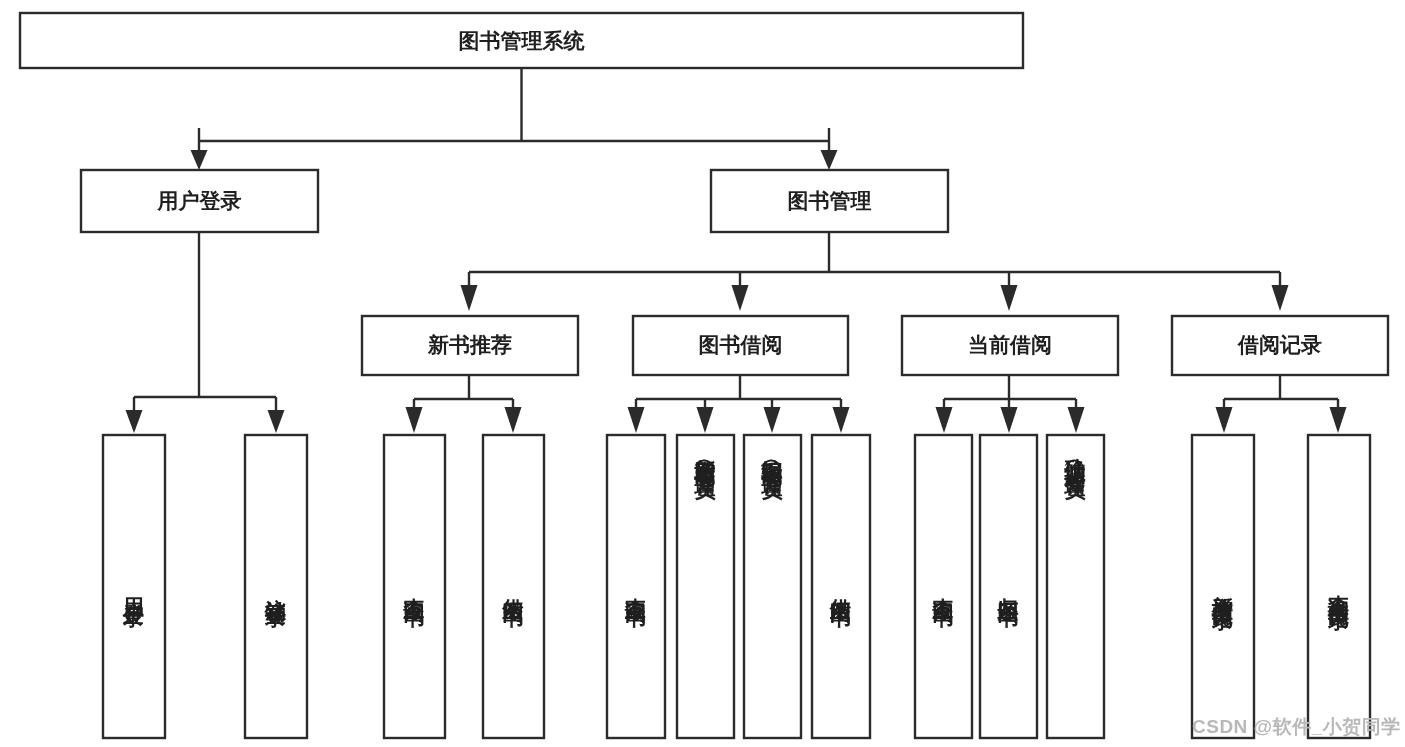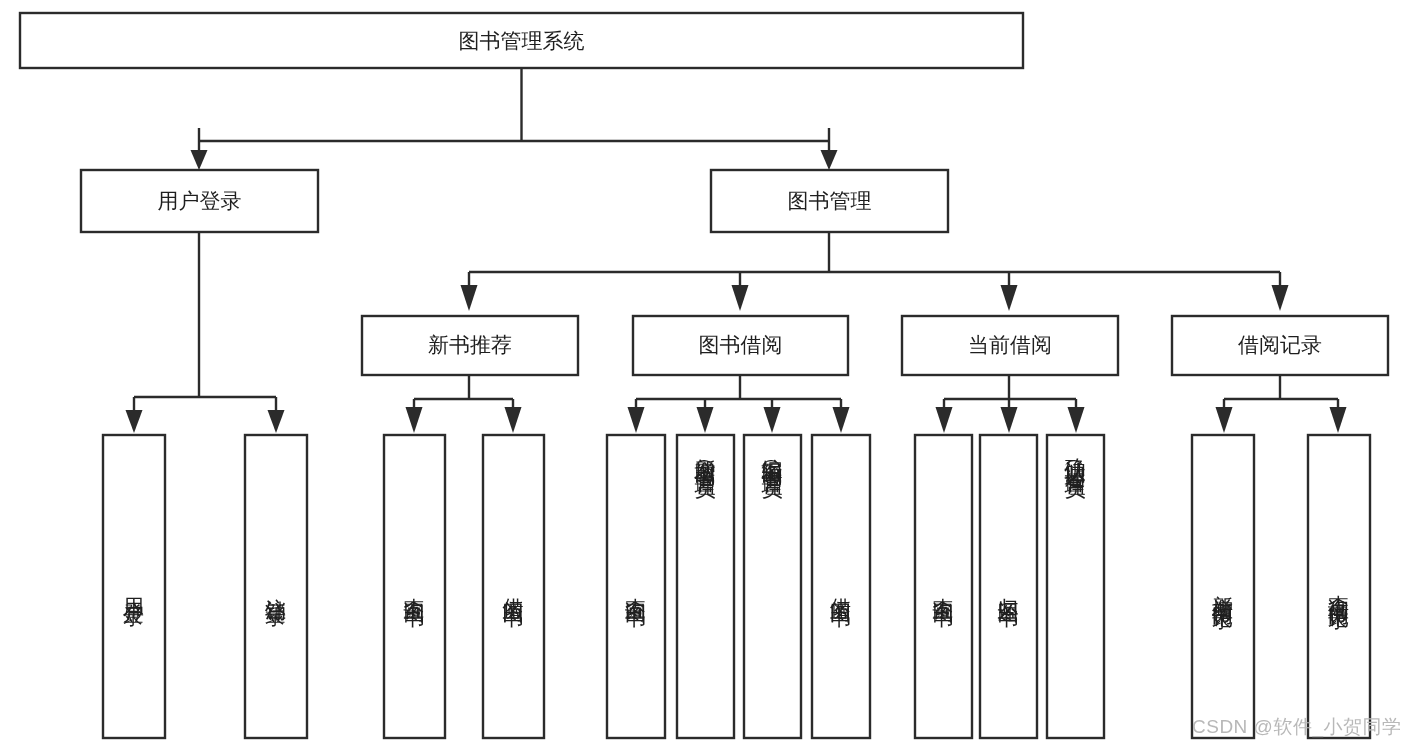--- a/index.html
+++ b/index.html
@@ -11,20 +11,21 @@
     width: 1405px;
     height: 747px;
     overflow: hidden;
     font-family: "Liberation Sans", "DejaVu Sans", sans-serif;
   }
   #diagram-root {
     position: relative;
     width: 1405px;
     height: 747px;
     background: #ffffff;
+    font-weight: bold;
   }
   svg#flowchart {
     position: absolute;
     left: 0;
     top: 0;
     width: 1405px;
     height: 747px;
     display: block;
   }
   .node-box {

